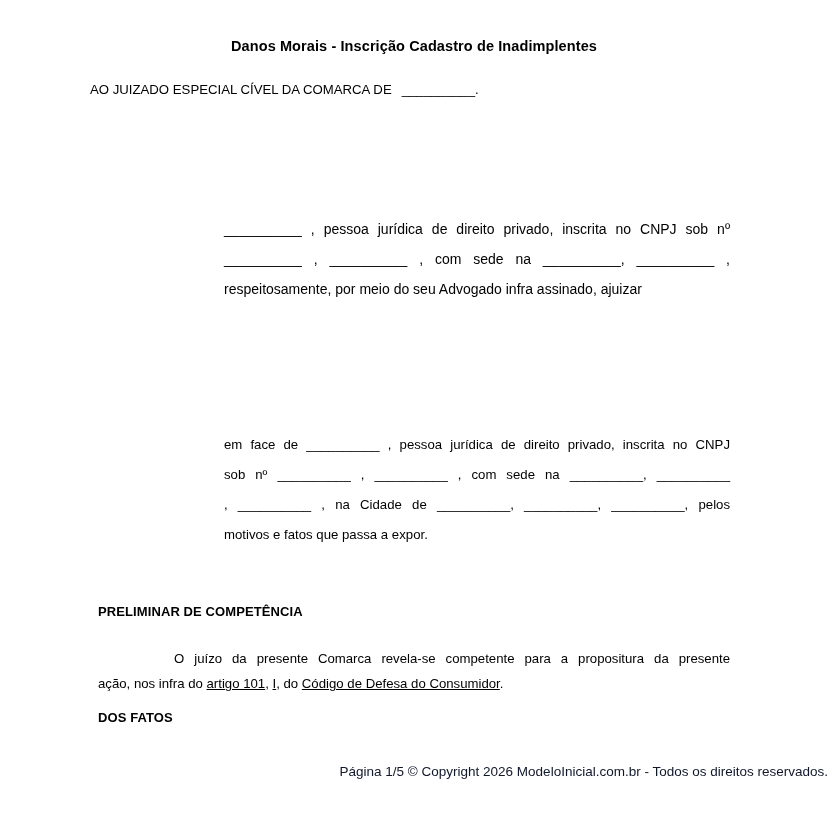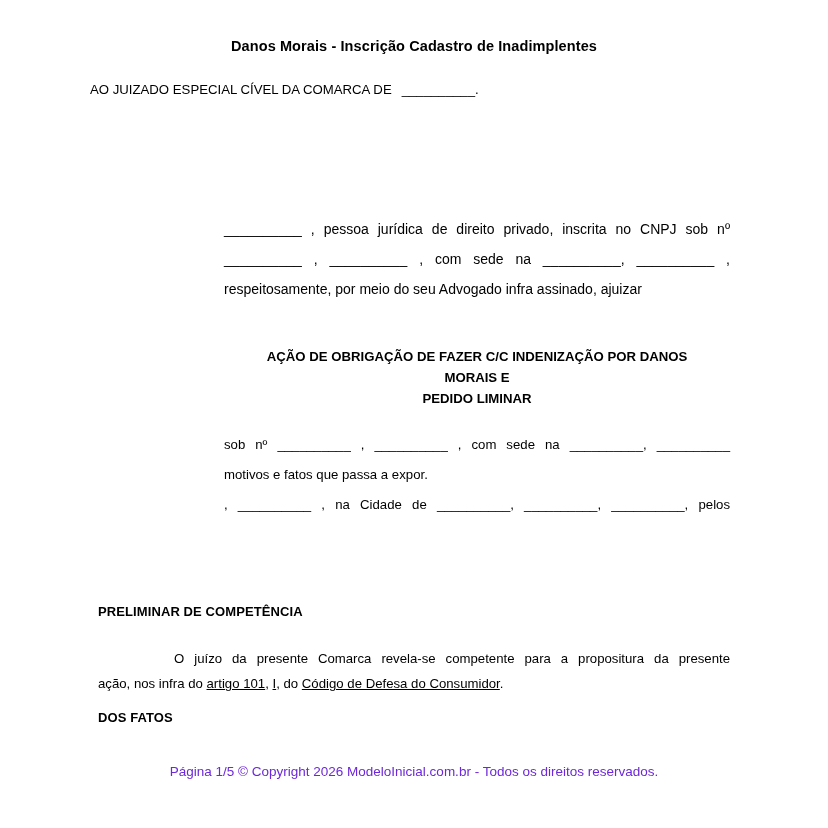--- a/index.html
+++ b/index.html
@@ -113,23 +113,23 @@
     text-decoration: underline;
     cursor: pointer;
   }
 
   
   .footer {
     position: absolute;
     top: 764px;
     left: 0;
     width: 828px;
-    text-align: center;
+    text-align: right;
     font-size: 13.5px;
-    color: #6d28d9;
+    color: #0f172a;
   }
 
   
   .jline {
     display: block;
     text-align: justify;
     text-align-last: justify;
     white-space: normal;
   }
   .jline.free {
@@ -147,30 +147,26 @@
   <div class="addressee">
     <span>AO JUIZADO ESPECIAL CÍVEL DA COMARCA DE</span><span class="blank">__________</span><span>.</span>
   </div>
 
   <div class="block-qualify-1">
     <span class="jline">__________ , pessoa jurídica de direito privado, inscrita no CNPJ sob nº</span>
     <span class="jline">__________ , __________ , com sede na __________, __________ ,</span>
     <span class="jline free lastline">respeitosamente, por meio do seu Advogado infra assinado, ajuizar</span>
   </div>
 
-  <div class="action-heading">
-    <div>AÇÃO DE OBRIGAÇÃO DE FAZER C/C INDENIZAÇÃO POR DANOS</div>
-    <div>MORAIS E</div>
-    <div>PEDIDO LIMINAR</div>
-  </div>
 
   <div class="block-qualify-2">
+    <span class="jline">em face de __________ , pessoa jurídica de direito privado, inscrita no CNPJ</span>
     <span class="jline">sob nº __________ , __________ , com sede na __________, __________</span>
+    <span class="jline">, __________ , na Cidade de __________, __________, __________, pelos</span>
     <span class="jline free lastline">motivos e fatos que passa a expor.</span>
-    <span class="jline">, __________ , na Cidade de __________, __________, __________, pelos</span>
   </div>
 
   <div class="section-heading" id="heading-preliminar">PRELIMINAR DE COMPETÊNCIA</div>
 
   <div class="body-paragraph">
     <span class="jline">O juízo da presente Comarca revela-se competente para a propositura da presente</span>
     <span class="jline free lastline"><span>ação, nos infra do </span><a class="doclink">artigo 101</a><span>, </span><a class="doclink">I</a><span>, do </span><a class="doclink">Código de Defesa do Consumidor</a><span>.</span></span>
   </div>
 
   <div class="section-heading" id="heading-fatos">DOS FATOS</div>

